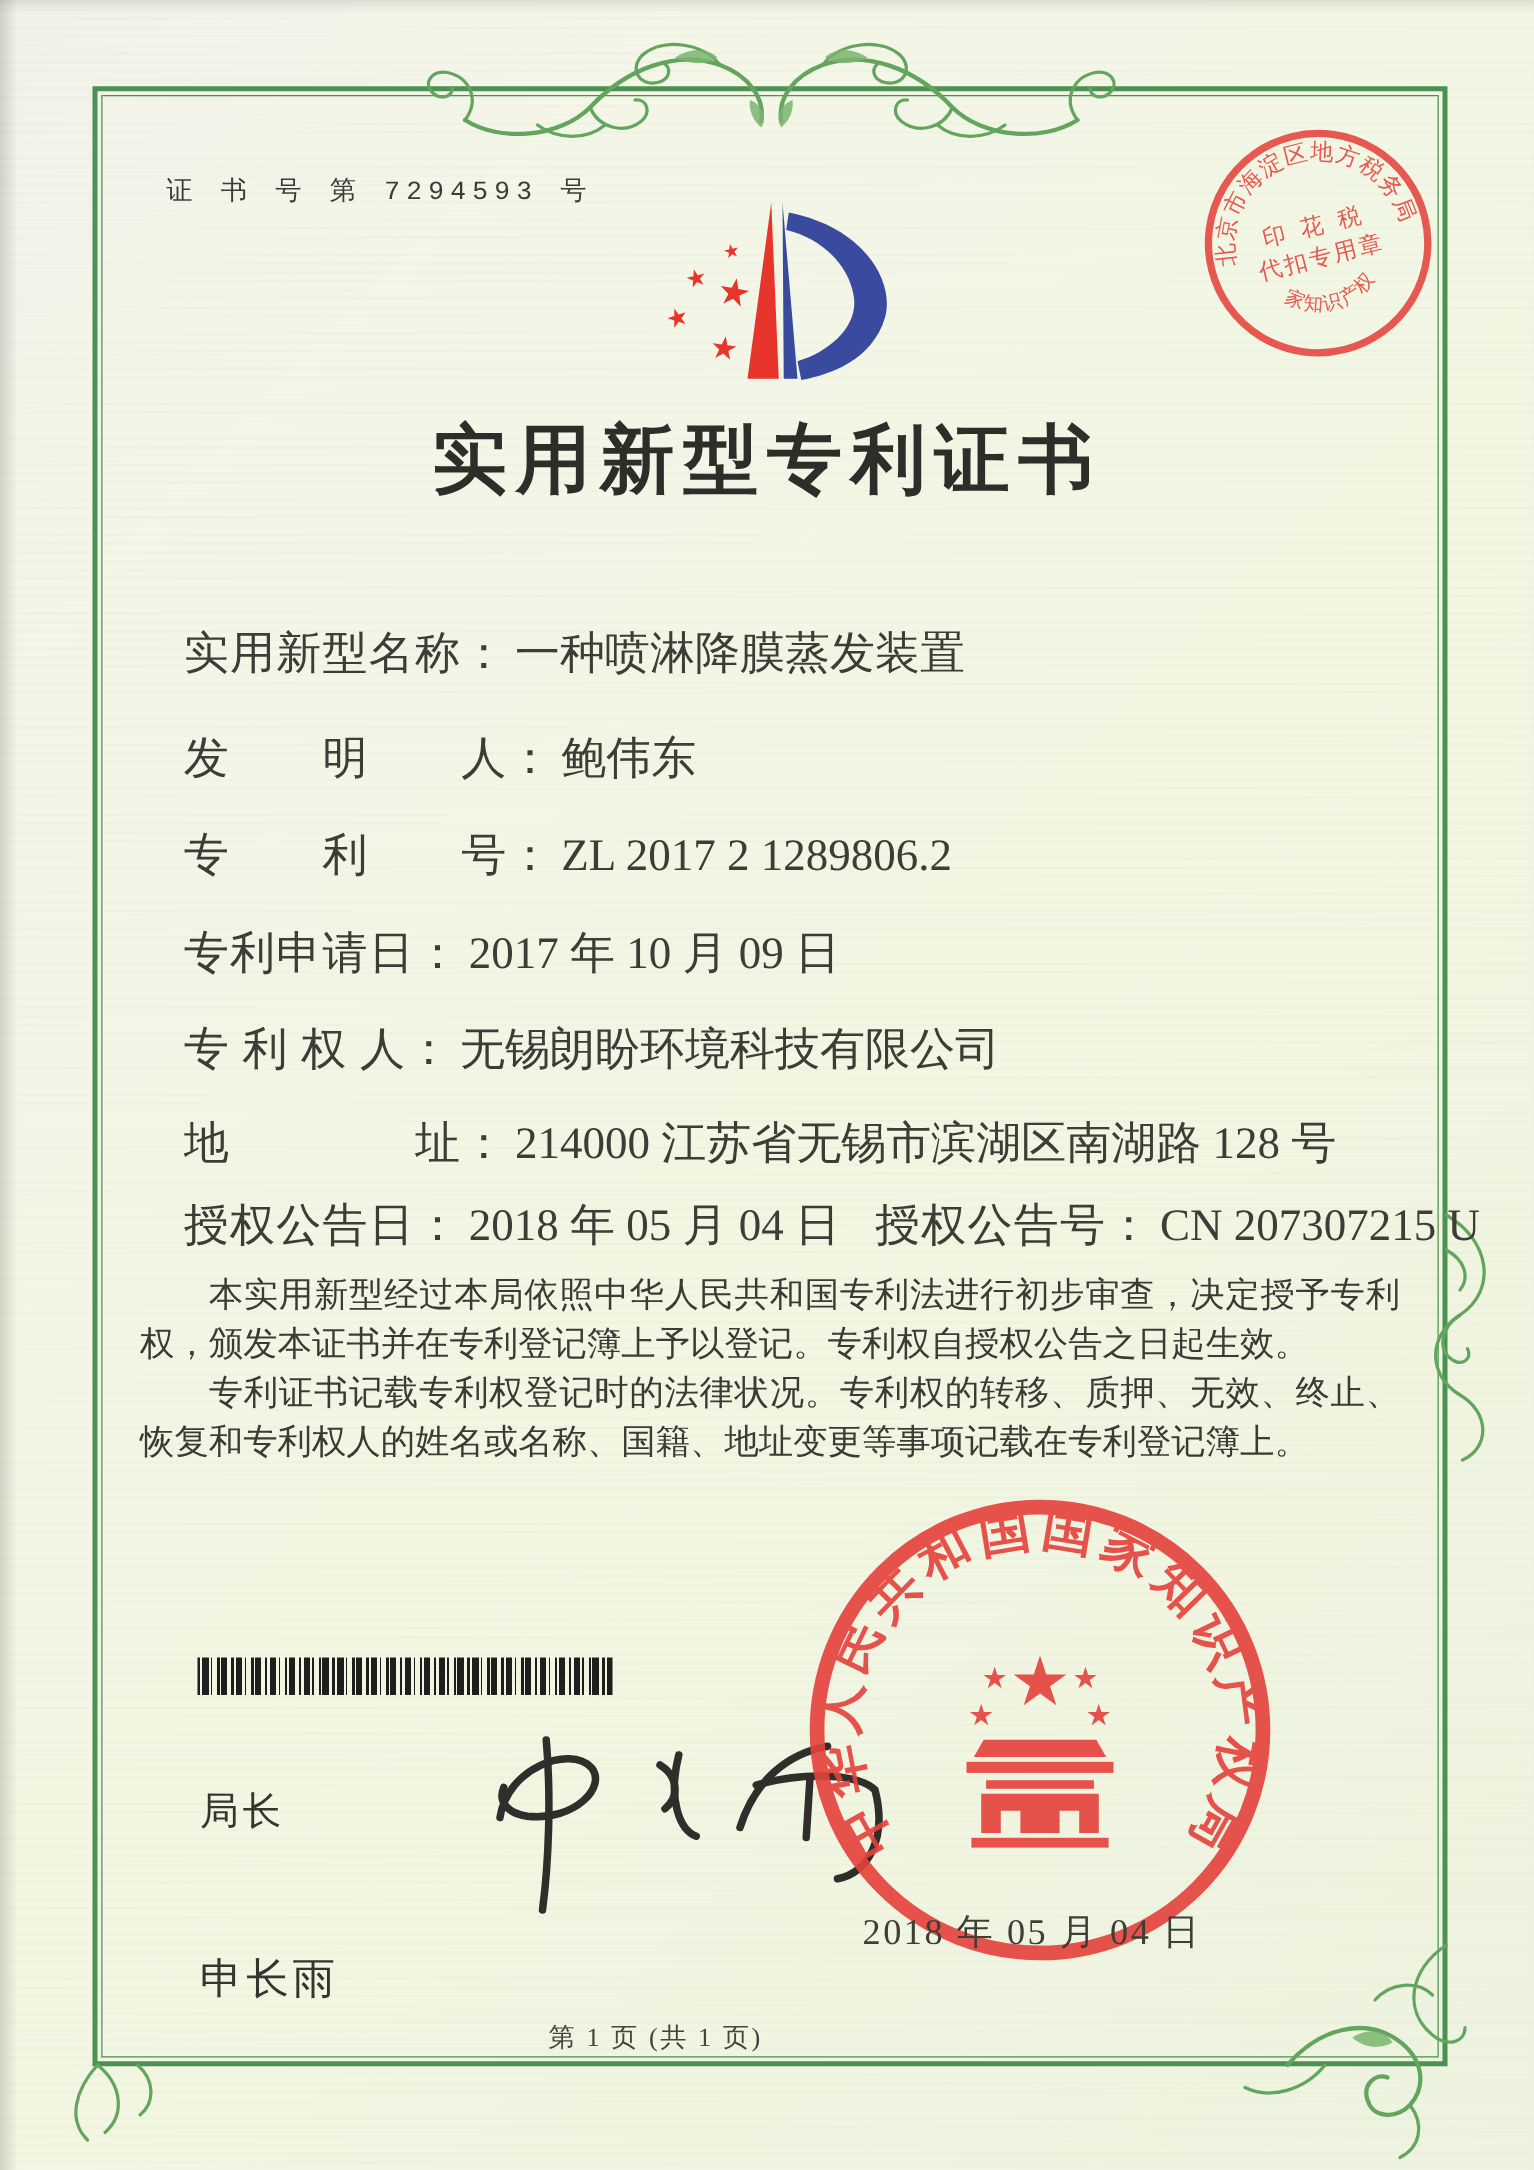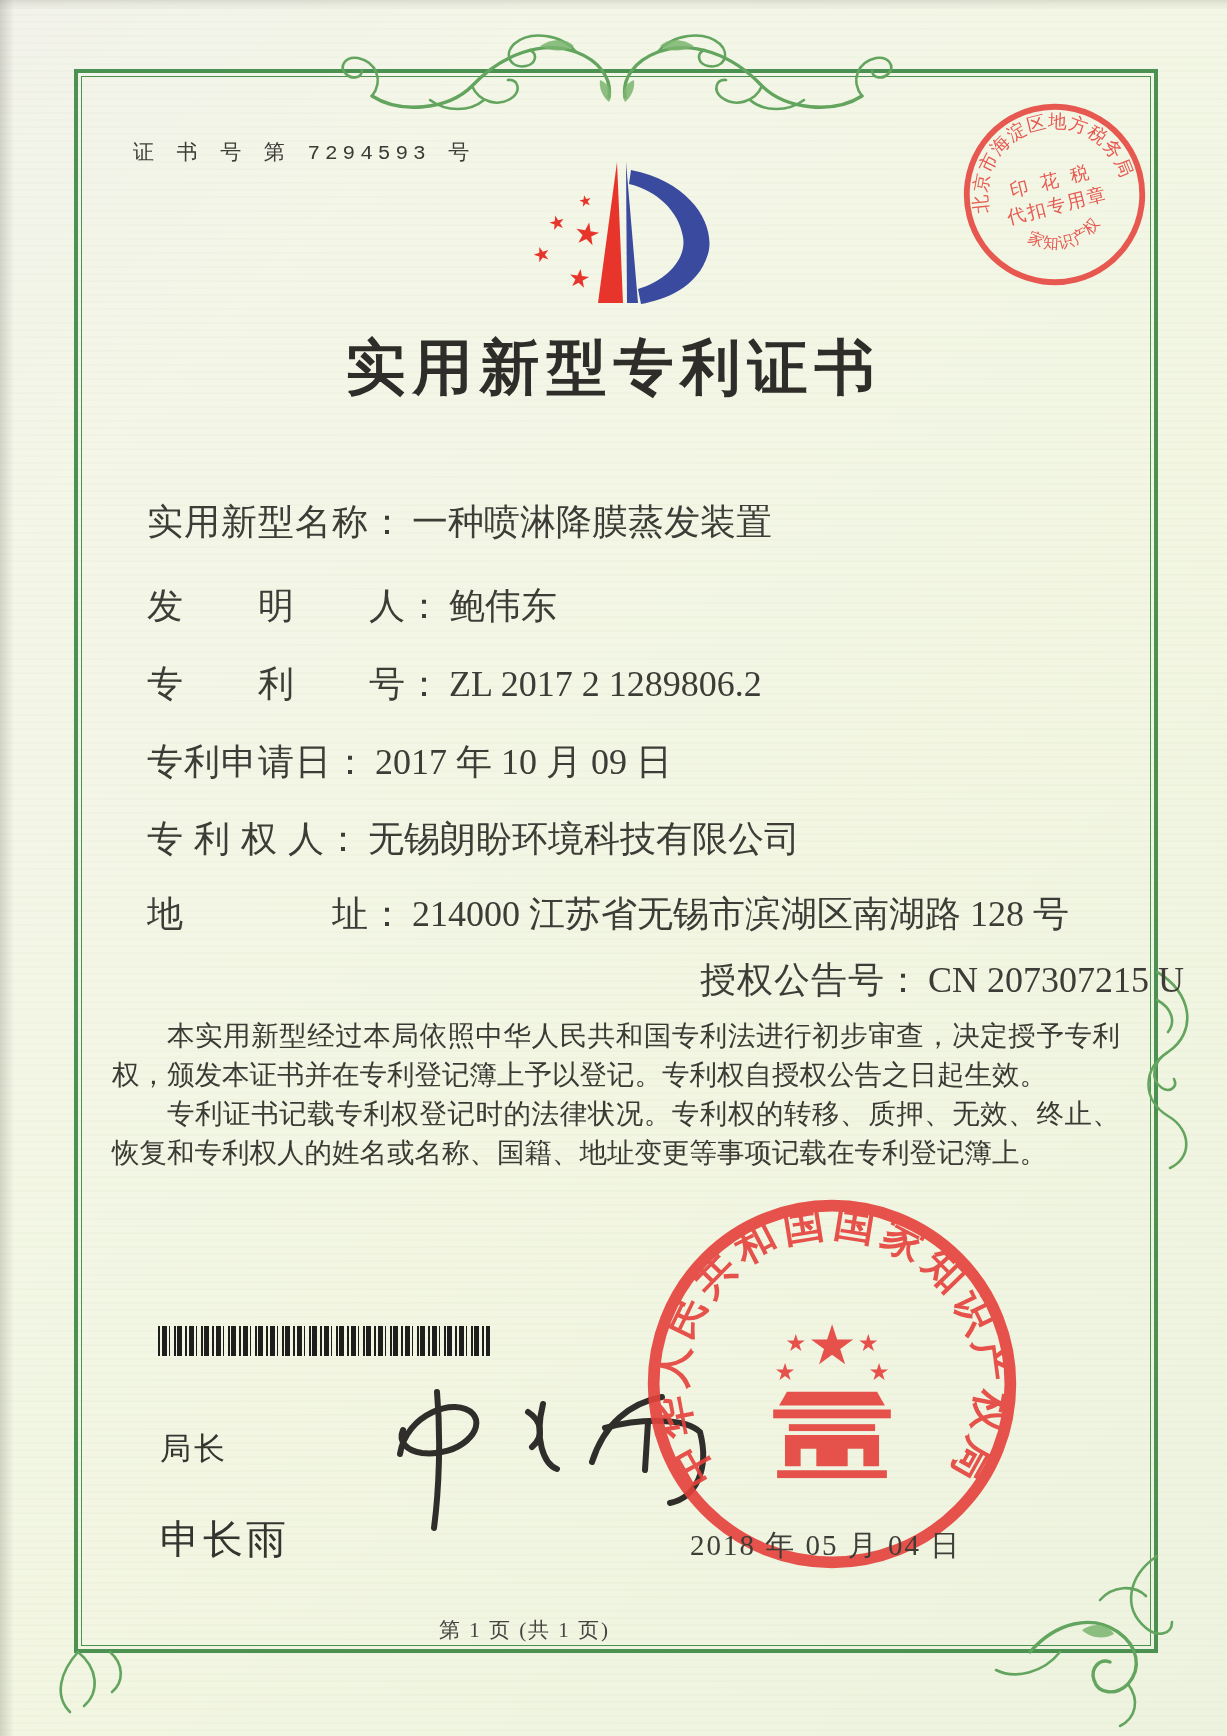--- a/index.html
+++ b/index.html
@@ -55,21 +55,21 @@
   .barcode{
     left:158px;top:1326px;width:332px;height:30px;
     background:repeating-linear-gradient(90deg,
       #1e1e1c 0 2px, transparent 2px 4px,
       #1e1e1c 4px 9px, transparent 9px 11px,
       #1e1e1c 11px 12px, transparent 12px 16px,
       #1e1e1c 16px 18px, transparent 18px 19px,
       #1e1e1c 19px 24px, transparent 24px 27px);
   }
   .sig-title{left:160px;top:1428px;font-size:31px;letter-spacing:3px;}
-  .sig-name{left:160px;top:1512px;font-size:40px;letter-spacing:3px;}
+  .sig-name{left:160px;top:1560px;font-size:34px;letter-spacing:3px;}
   .seal-date{
     left:690px;top:1526px;width:300px;
     font-size:29px;letter-spacing:2px;color:#3e3e37;z-index:6;
   }
   .footer{
     left:0;top:1616px;width:1049px;text-align:center;
     font-size:21px;letter-spacing:2px;color:#454440;
   }
   svg{position:absolute;overflow:visible;}
   .orn path{fill:none;stroke:var(--green-light);stroke-width:2.6;stroke-linecap:round;}
@@ -166,20 +166,23 @@
   <div class="abs field" style="top:738px;">
     <span class="lab">专利申请日：</span><span class="val">2017 年 10 月 09 日</span>
   </div>
   <div class="abs field" style="top:815px;">
     <span class="lab">专 利 权 人：</span><span class="val">无锡朗盼环境科技有限公司</span>
   </div>
   <div class="abs field" style="top:890px;">
     <span class="lab">地　　　　址：</span><span class="val">214000 江苏省无锡市滨湖区南湖路 128 号</span>
   </div>
 
+  <div class="abs field" style="top:956px;">
+    <span class="lab">授权公告日：</span><span class="val">2018 年 05 月 04 日</span>
+  </div>
   <div class="abs field grant-no" style="top:956px;">
     <span class="lab">授权公告号：</span><span class="val">CN 207307215 U</span>
   </div>
 
   <div class="abs body-text">
     <p>本实用新型经过本局依照中华人民共和国专利法进行初步审查，决定授予专利权，颁发本证书并在专利登记簿上予以登记。专利权自授权公告之日起生效。</p>
     <p>专利证书记载专利权登记时的法律状况。专利权的转移、质押、无效、终止、恢复和专利权人的姓名或名称、国籍、地址变更等事项记载在专利登记簿上。</p>
   </div>
 
   <div class="abs barcode"></div>

